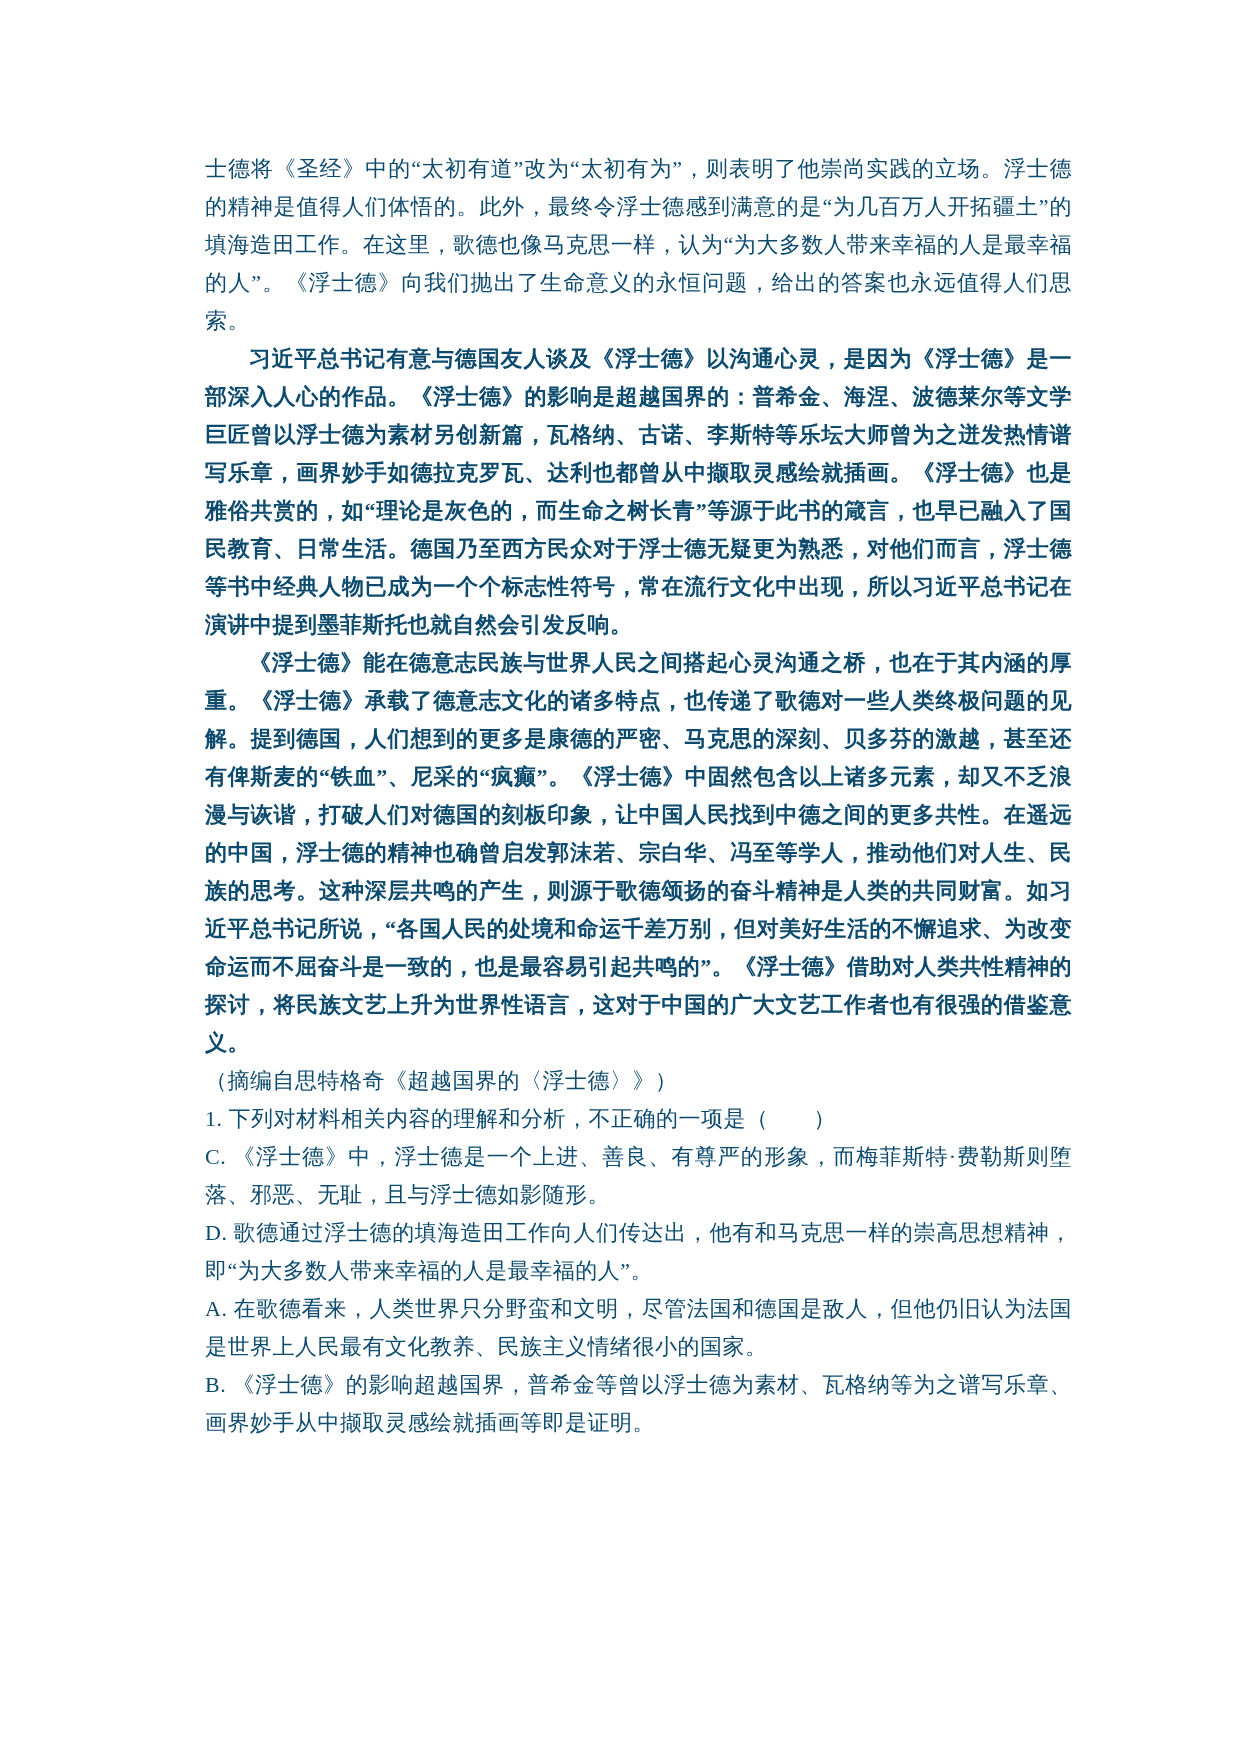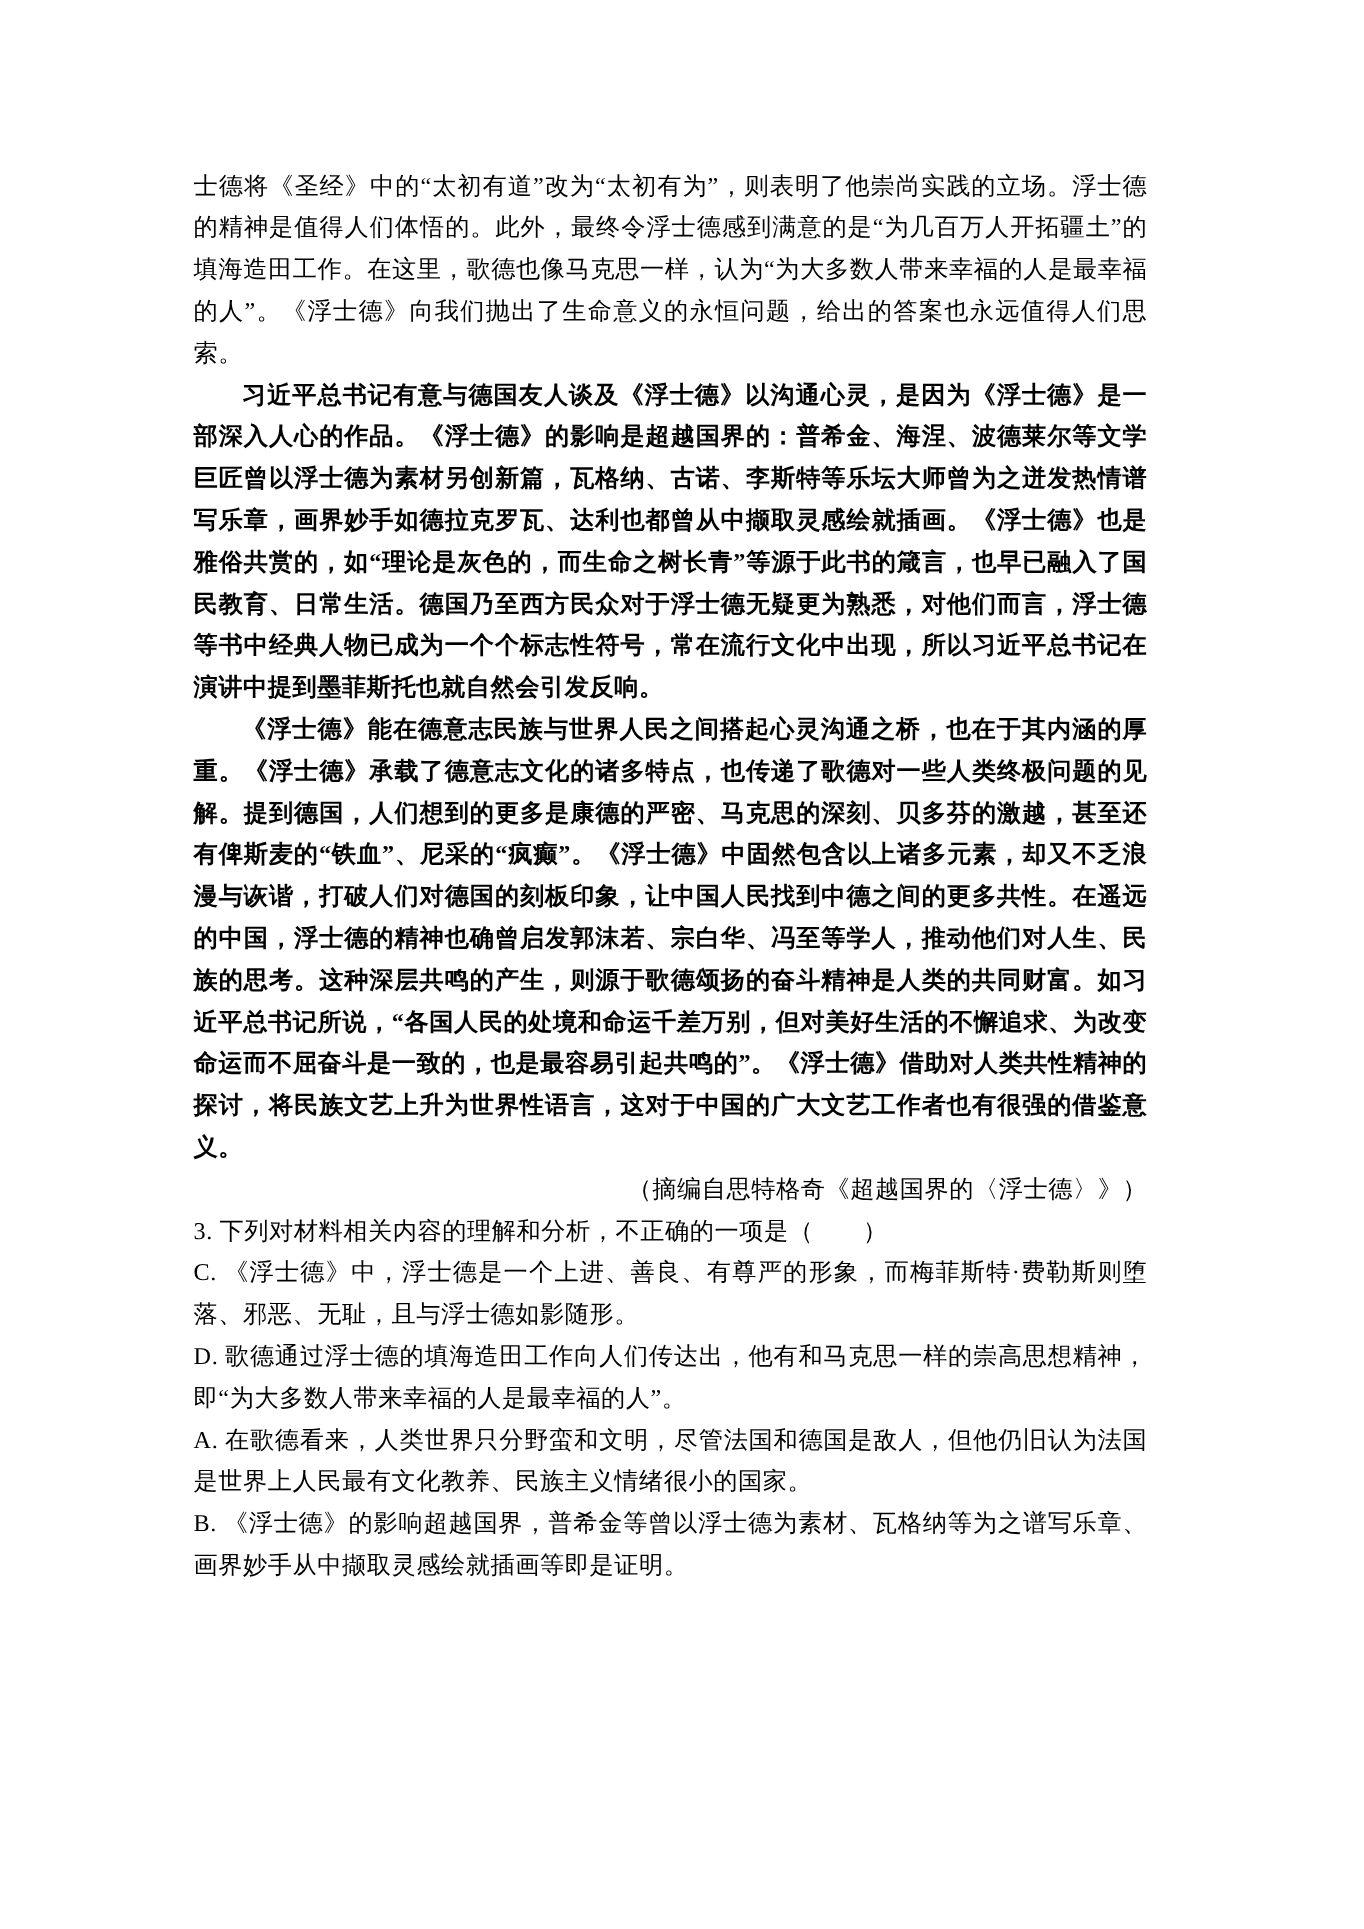--- a/index.html
+++ b/index.html
@@ -5,42 +5,42 @@
   html, body { margin: 0; padding: 0; }
   body {
     width: 1240px;
     height: 1754px;
     background: #ffffff;
     position: relative;
     font-family: "Liberation Serif", "DejaVu Serif", serif;
   }
   .content {
     position: absolute;
-    left: 176px;
+    left: 205px;
     top: 150px;
     width: 867px;
     font-size: 22px;
     line-height: 38px;
-    color: #000000;
+    color: #0c4a6e;
     text-align: justify;
     text-justify: inter-character;
     letter-spacing: 0.5px;
   }
   .para { margin: 0; }
   .indent { text-indent: 2em; font-weight: bold; }
-  .attribution { text-align: right; }
+  .attribution { }
 </style>
 </head>
 <body>
 
 <div class="content">
   <p class="para">士德将《圣经》中的“太初有道”改为“太初有为”，则表明了他崇尚实践的立场。浮士德的精神是值得人们体悟的。此外，最终令浮士德感到满意的是“为几百万人开拓疆土”的填海造田工作。在这里，歌德也像马克思一样，认为“为大多数人带来幸福的人是最幸福的人”。《浮士德》向我们抛出了生命意义的永恒问题，给出的答案也永远值得人们思索。</p>
   <p class="para indent">习近平总书记有意与德国友人谈及《浮士德》以沟通心灵，是因为《浮士德》是一部深入人心的作品。《浮士德》的影响是超越国界的：普希金、海涅、波德莱尔等文学巨匠曾以浮士德为素材另创新篇，瓦格纳、古诺、李斯特等乐坛大师曾为之迸发热情谱写乐章，画界妙手如德拉克罗瓦、达利也都曾从中撷取灵感绘就插画。《浮士德》也是雅俗共赏的，如“理论是灰色的，而生命之树长青”等源于此书的箴言，也早已融入了国民教育、日常生活。德国乃至西方民众对于浮士德无疑更为熟悉，对他们而言，浮士德等书中经典人物已成为一个个标志性符号，常在流行文化中出现，所以习近平总书记在演讲中提到墨菲斯托也就自然会引发反响。</p>
   <p class="para indent">《浮士德》能在德意志民族与世界人民之间搭起心灵沟通之桥，也在于其内涵的厚重。《浮士德》承载了德意志文化的诸多特点，也传递了歌德对一些人类终极问题的见解。提到德国，人们想到的更多是康德的严密、马克思的深刻、贝多芬的激越，甚至还有俾斯麦的“铁血”、尼采的“疯癫”。《浮士德》中固然包含以上诸多元素，却又不乏浪漫与诙谐，打破人们对德国的刻板印象，让中国人民找到中德之间的更多共性。在遥远的中国，浮士德的精神也确曾启发郭沫若、宗白华、冯至等学人，推动他们对人生、民族的思考。这种深层共鸣的产生，则源于歌德颂扬的奋斗精神是人类的共同财富。如习近平总书记所说，“各国人民的处境和命运千差万别，但对美好生活的不懈追求、为改变命运而不屈奋斗是一致的，也是最容易引起共鸣的”。《浮士德》借助对人类共性精神的探讨，将民族文艺上升为世界性语言，这对于中国的广大文艺工作者也有很强的借鉴意义。</p>
   <p class="para attribution">（摘编自思特格奇《超越国界的〈浮士德〉》）</p>
 
-  <p class="para">3. 下列对材料相关内容的理解和分析，不正确的一项是（　　）</p>
+  <p class="para">1. 下列对材料相关内容的理解和分析，不正确的一项是（　　）</p>
   <p class="para">C. 《浮士德》中，浮士德是一个上进、善良、有尊严的形象，而梅菲斯特·费勒斯则堕落、邪恶、无耻，且与浮士德如影随形。</p>
   <p class="para">D. 歌德通过浮士德的填海造田工作向人们传达出，他有和马克思一样的崇高思想精神，即“为大多数人带来幸福的人是最幸福的人”。</p>
 
   <p class="para">A. 在歌德看来，人类世界只分野蛮和文明，尽管法国和德国是敌人，但他仍旧认为法国是世界上人民最有文化教养、民族主义情绪很小的国家。</p>
   <p class="para">B. 《浮士德》的影响超越国界，普希金等曾以浮士德为素材、瓦格纳等为之谱写乐章、画界妙手从中撷取灵感绘就插画等即是证明。</p>
 </div>
 
 </body></html>

